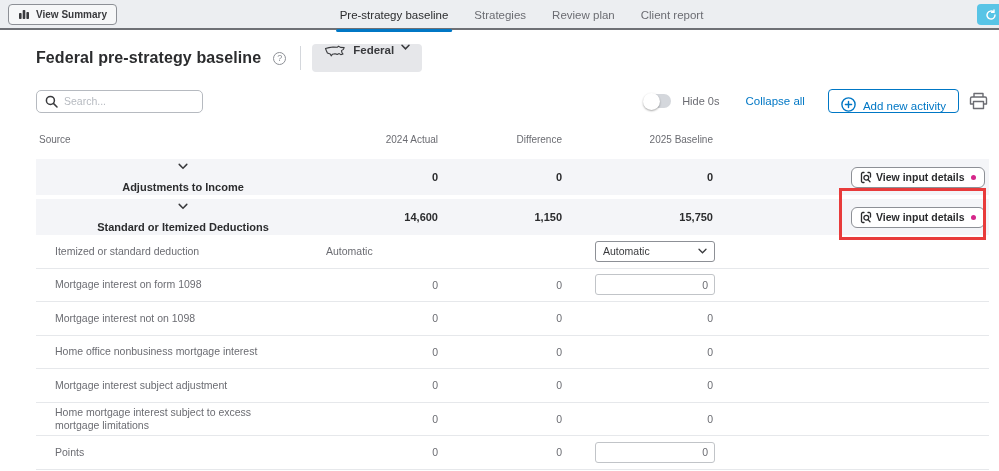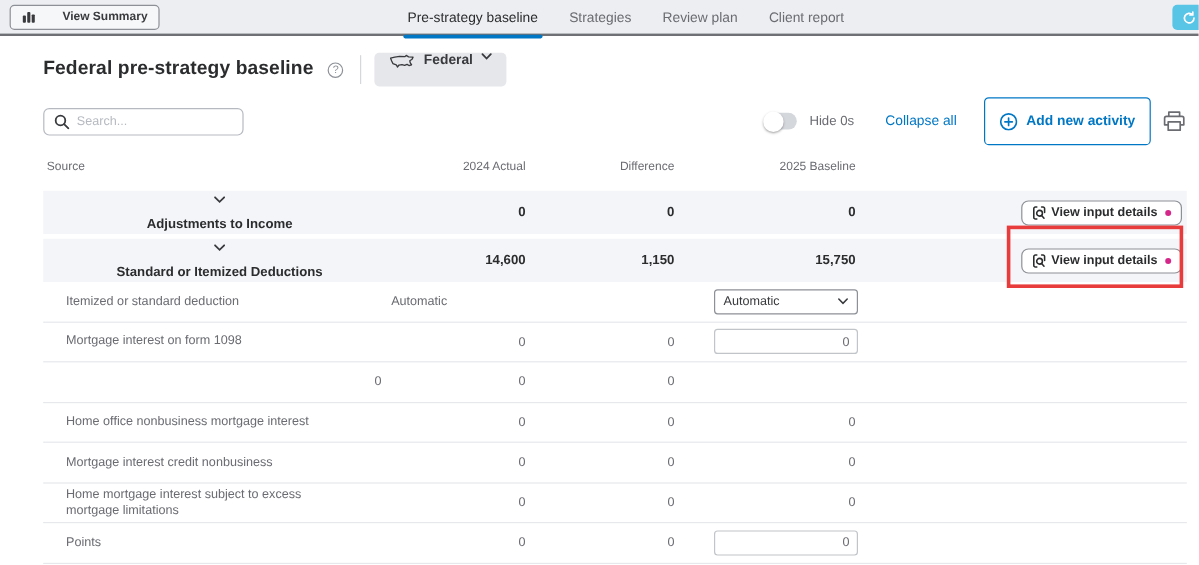--- a/index.html
+++ b/index.html
@@ -2,21 +2,21 @@
 <html><head>
 <meta charset="utf-8">
 <style>
   * { margin:0; padding:0; box-sizing:border-box; }
   html,body { width:999px; height:471px; }
   body { font-family:"Liberation Sans", sans-serif; background:#ffffff; color:#393a3d; }
   .screen { position:relative; width:999px; height:471px; overflow:hidden; background:#fff; }
 
   
   .topbar { position:relative; height:30px; background:#eceef1; border-bottom:2px solid #6e7075; display:flex; align-items:center; }
-  .view-summary-btn { display:flex; align-items:center; gap:22px; margin-left:8px; height:21px; padding:0 9px;
+  .view-summary-btn { display:flex; align-items:center; gap:6px; margin-left:8px; height:21px; padding:0 9px;
     background:#f6f7f8; border:1px solid #8d9096; border-radius:4px; font-size:10px; font-weight:bold; color:#393a3d; cursor:pointer; }
   .tabs { position:absolute; left:50%; transform:translateX(-50%) translateX(22px); top:0; height:30px; display:flex; align-items:center; gap:26px; }
   .tab { position:relative; height:30px; display:flex; align-items:center; font-size:11.5px; color:#6b6c72; cursor:pointer; white-space:nowrap; }
   .tab.active { color:#2b2c2e; }
   .tab.active::after { content:""; position:absolute; left:-4px; right:-4px; bottom:-2px; height:3px; background:#0077c5; border-radius:2px; }
   .float-help-btn { position:absolute; right:-5px; top:4px; width:27px; height:21px; background:#58c4e6; border:none; border-radius:4px;
     color:#fff; font-size:12px; font-weight:bold; display:flex; align-items:center; justify-content:center; cursor:pointer; }
 
   
   .page { padding-left:36px; }
@@ -32,22 +32,22 @@
   .toolbar { display:flex; align-items:center; margin-top:16px; height:24px; padding-right:10px; }
   .search-box { display:flex; align-items:center; width:167px; height:23px; border:1px solid #b6bac0; border-radius:5px; padding:0 8px; background:#fff; }
   .search-box input { border:none; outline:none; flex:1; font-size:10.5px; color:#393a3d; font-family:"Liberation Sans",sans-serif; min-width:0; }
   .search-box input::placeholder { color:#b6bac0; }
   .toolbar-right { margin-left:auto; display:flex; align-items:center; }
   .toggle { position:relative; width:27px; height:14px; background:#d4d7dc; border-radius:8px; cursor:pointer; }
   .toggle .knob { position:absolute; left:-1px; top:-1.5px; width:17px; height:17px; background:#fff; border-radius:50%;
     box-shadow:0 1px 2px rgba(0,0,0,0.35); }
   .hide0s { font-size:11px; color:#6b6c72; margin-left:11px;text-align:center; }
   .link { font-size:11.5px; font-weight:normal; color:#0077c5; margin-left:26px; cursor:pointer; text-decoration:none; }
-  .add-activity-btn { display:flex; align-items:center; gap:7px; height:40px; padding:0 12px; margin-left:23px;
-    background:#fff; border:1.5px solid #0077c5; border-radius:4px; color:#0077c5; font-size:11.5px; font-weight:bold; cursor:pointer; }
+  .add-activity-btn { display:flex; align-items:flex-end; gap:7px; height:24px; padding:0 12px; margin-left:23px;
+    background:#fff; border:1.5px solid #0077c5; border-radius:4px; color:#0077c5; font-size:11.5px; font-weight:normal; cursor:pointer; }
   .print-btn { margin-left:9px; background:none; border:none; cursor:pointer; padding:0; line-height:0; }
 
   
   .grid-row { display:grid; grid-template-columns:284px 120px 124px 151px 1fr; align-items:center; width:953px; }
   .thead { margin-top:17px; height:18px; font-size:10px; color:#6b6c72; }
   .thead .c-label { padding-left:3px; }
   .c-num { text-align:right; padding-right:2px; }
 
   .section-row { height:36px; background:#f4f5f8; margin-top:0; }
   .section-row + .section-row { margin-top:4px; }
@@ -253,36 +253,37 @@
 
     <div class="grid-row detail-row">
       <div class="c-label">Mortgage interest on form 1098</div>
       <div class="c-num">0</div>
       <div class="c-num">0</div>
       <input class="cell-input cell-widget" value="0" style="">
       <div></div>
     </div>
 
     <div class="grid-row detail-row">
+      <div class="c-label">Mortgage interest not on 1098</div>
       <div class="c-num">0</div>
       <div class="c-num">0</div>
       <div class="c-num">0</div>
       <div></div>
     </div>
 
     <div class="grid-row detail-row">
       <div class="c-label">Home office nonbusiness mortgage interest</div>
       <div class="c-num">0</div>
       <div class="c-num">0</div>
       <div class="c-num">0</div>
       <div></div>
     </div>
 
     <div class="grid-row detail-row">
-      <div class="c-label">Mortgage interest credit nonbusiness</div>
+      <div class="c-label">Mortgage interest subject adjustment</div>
       <div class="c-num">0</div>
       <div class="c-num">0</div>
       <div class="c-num">0</div>
       <div></div>
     </div>
 
     <div class="grid-row detail-row">
       <div class="c-label" style="max-width:270px;">Home mortgage interest subject to excess mortgage limitations</div>
       <div class="c-num">0</div>
       <div class="c-num">0</div>

